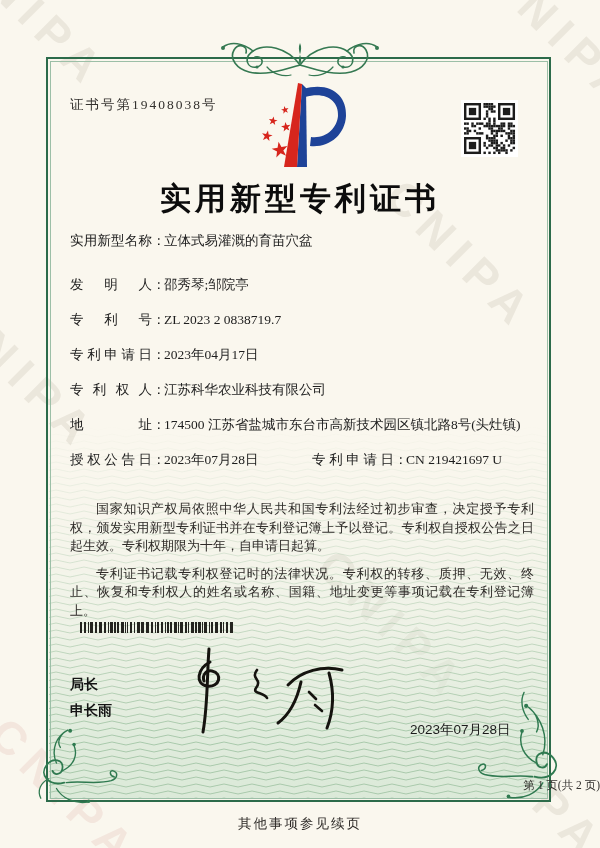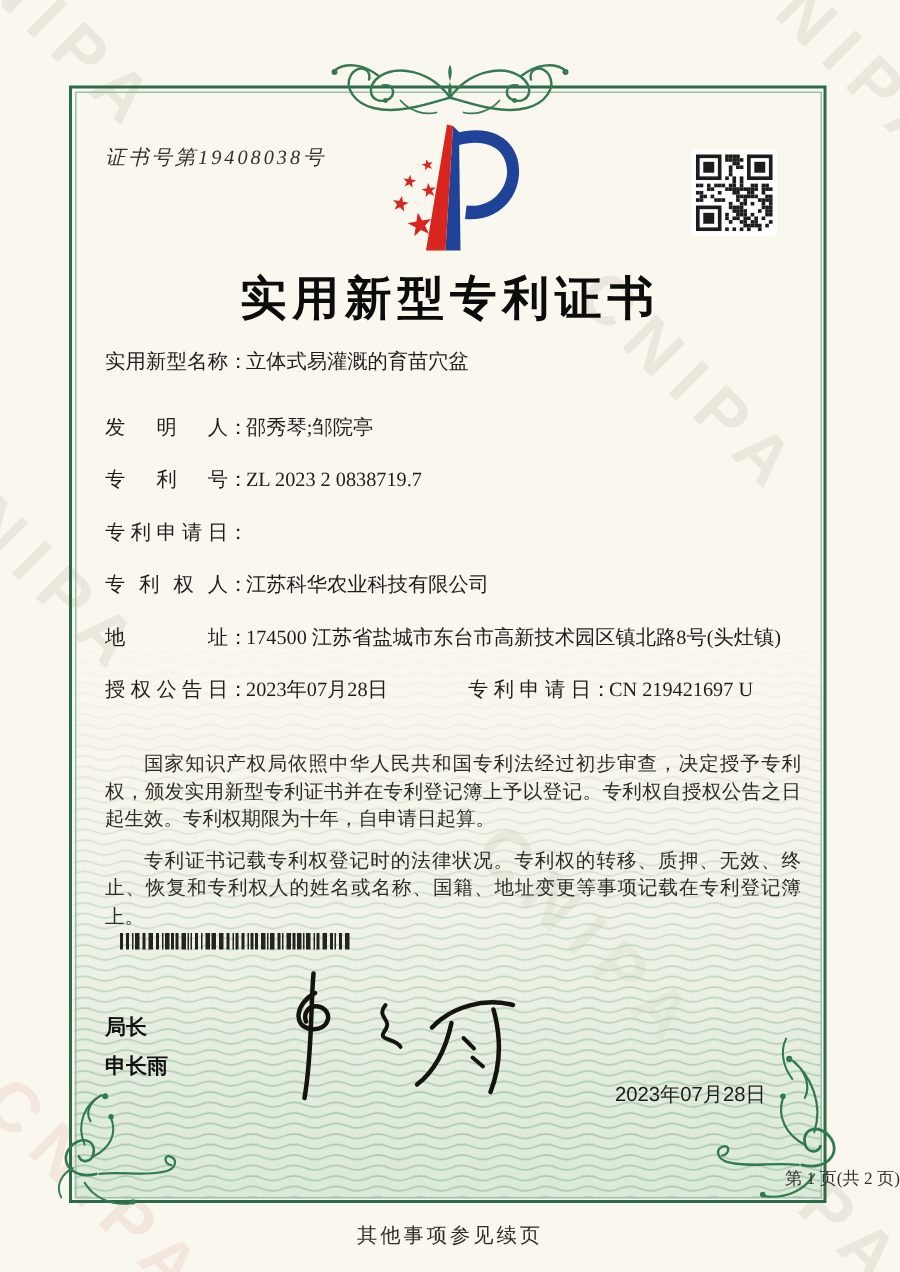--- a/index.html
+++ b/index.html
@@ -19,21 +19,21 @@
          background:linear-gradient(to bottom,rgba(226,238,225,0) 0%,rgba(222,235,220,0.6) 50%,rgba(217,232,215,0.95) 100%);
          -webkit-mask-image:linear-gradient(to bottom,transparent 0,rgba(0,0,0,.45) 38%,#000 82%);
          mask-image:linear-gradient(to bottom,transparent 0,rgba(0,0,0,.45) 38%,#000 82%);}
   .waves svg{display:block;width:100%;height:100%;}
   
   .orn{position:absolute;z-index:3;pointer-events:none;}
   .fl-top{left:215px;top:34px;width:170px;height:48px;}
   .fl-bl{left:24px;top:722px;width:104px;height:88px;}
   .fl-br{left:470px;top:688px;width:104px;height:118px;transform:scaleX(-1);}
   
-  .certno{position:absolute;left:70px;top:96px;font-size:13.5px;letter-spacing:2px;color:#33312e;z-index:4;font-style:italic;}
+  .certno{position:absolute;left:70px;top:96px;font-size:13.5px;letter-spacing:2px;color:#33312e;z-index:4;}
   .logo{position:absolute;left:251px;top:79px;width:98px;height:95px;z-index:4;}
   .qr{position:absolute;left:461px;top:100px;width:57px;height:57px;z-index:4;background:#fff;}
   .title{position:absolute;left:0;top:178px;width:100%;text-align:center;font-size:31px;
          font-weight:bold;letter-spacing:4px;color:#0c0c0c;z-index:4;}
   .fields{position:absolute;left:70px;top:231px;width:478px;font-size:13.5px;z-index:4;}
   .row{display:flex;line-height:20px;margin-bottom:15px;}
   .row.first{margin-bottom:24px;}
   .row.last{margin-bottom:0;}
   .lbl{display:inline-block;width:82px;flex:none;text-align:justify;text-align-last:justify;}
   .colon{display:inline-block;width:12px;flex:none;}
@@ -299,20 +299,21 @@
         <span class="val">邵秀琴;邹院亭</span>
       </div>
       <div class="row">
         <span class="lbl">专利号</span>
         <span class="colon">：</span>
         <span class="val">ZL 2023 2 0838719.7</span>
       </div>
       <div class="row">
         <span class="lbl">专利申请日</span>
         <span class="colon">：</span>
+        <span class="val">2023年04月17日</span>
       </div>
       <div class="row">
         <span class="lbl">专利权人</span>
         <span class="colon">：</span>
         <span class="val">江苏科华农业科技有限公司</span>
       </div>
       <div class="row addr">
         <span class="lbl">地址</span>
         <span class="colon">：</span>
         <span class="val">174500 江苏省盐城市东台市高新技术园区镇北路8号(头灶镇)</span>

